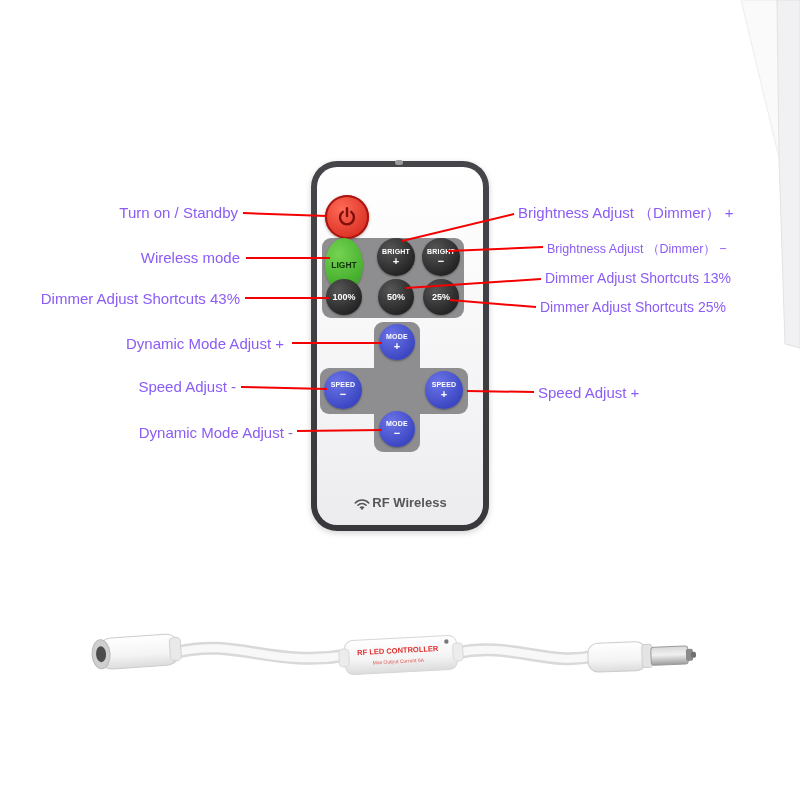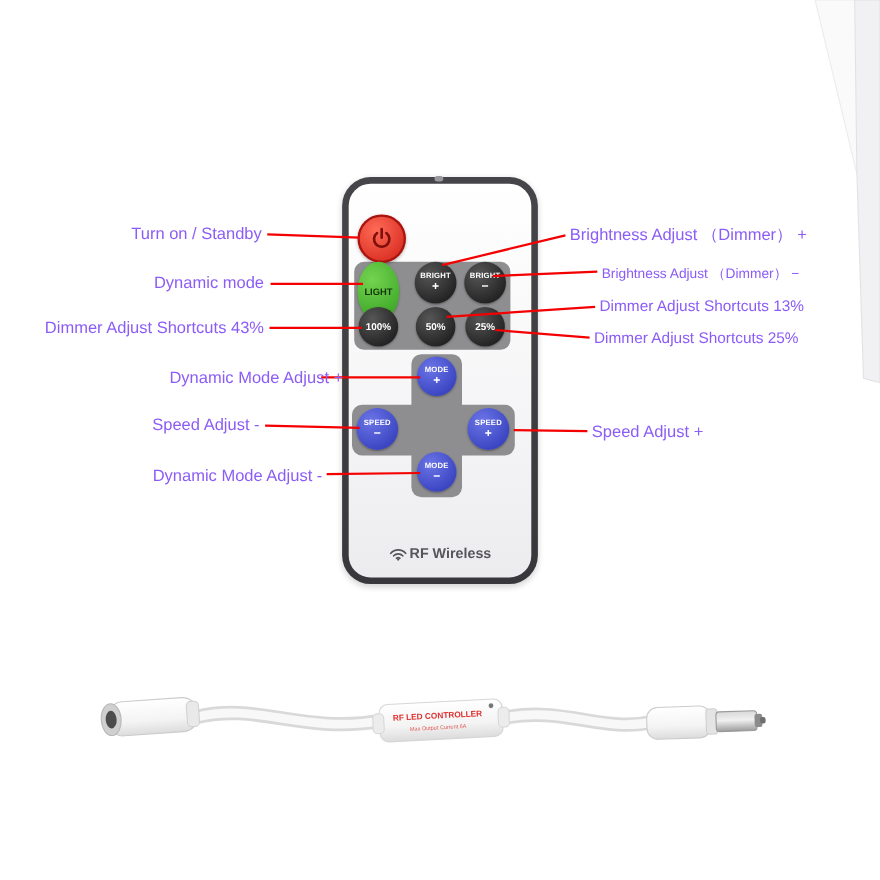--- a/index.html
+++ b/index.html
@@ -118,23 +118,23 @@
       <line x1="297" y1="431" x2="382" y2="430"></line>
       <line x1="402" y1="241" x2="514" y2="214"></line>
       <line x1="448" y1="251" x2="543" y2="247"></line>
       <line x1="406" y1="288" x2="541" y2="279"></line>
       <line x1="450" y1="300" x2="536" y2="307"></line>
       <line x1="467" y1="391" x2="534" y2="392"></line>
     </g>
   </svg>
 
   <div class="lbl" style="right:562px;top:204px;">Turn on / Standby</div>
-  <div class="lbl" style="right:560px;top:249px;">Dynamic mode</div>
+  <div class="lbl" style="right:560px;top:249px;">Wireless mode</div>
   <div class="lbl" style="right:560px;top:290px;">Dimmer Adjust Shortcuts 43%</div>
-  <div class="lbl" style="right:488px;top:335px;">Dynamic Mode Adjust +</div>
+  <div class="lbl" style="right:516px;top:335px;">Dynamic Mode Adjust +</div>
   <div class="lbl" style="right:564px;top:378px;">Speed Adjust -</div>
   <div class="lbl" style="right:507px;top:424px;">Dynamic Mode Adjust -</div>
 
   <div class="lbl" style="left:518px;top:204px;">Brightness Adjust （Dimmer） +</div>
   <div class="lbl small" style="left:547px;top:241px;">Brightness Adjust （Dimmer） −</div>
   <div class="lbl mid" style="left:545px;top:270px;">Dimmer Adjust Shortcuts 13%</div>
   <div class="lbl mid" style="left:540px;top:299px;">Dimmer Adjust Shortcuts 25%</div>
   <div class="lbl" style="left:538px;top:384px;">Speed Adjust +</div>
 
   <svg class="bottomart" width="800" height="140" viewBox="0 0 800 140">

